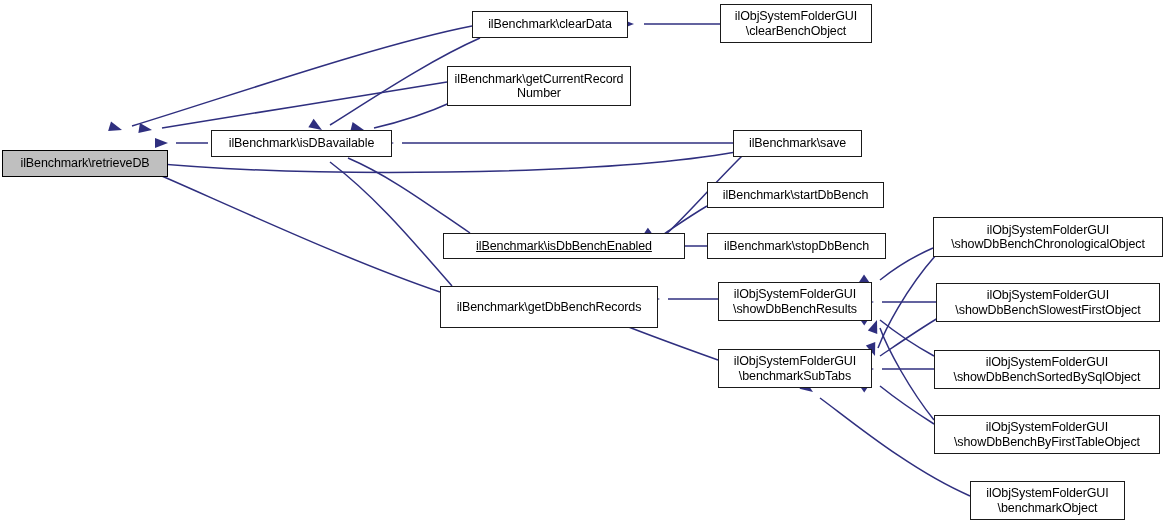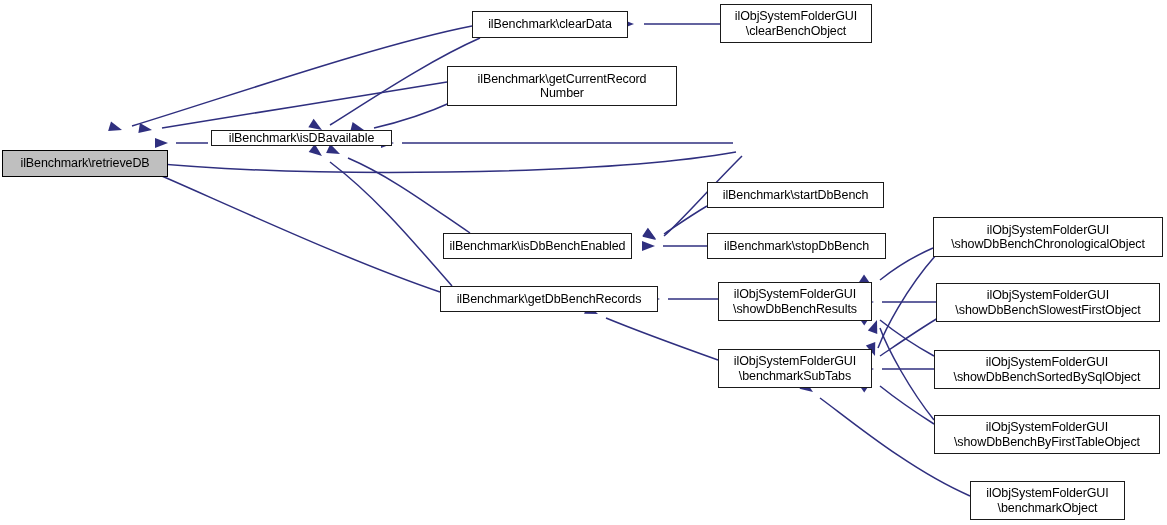--- a/index.html
+++ b/index.html
@@ -91,30 +91,31 @@
       <path d="M 934,369 L 882,369" fill="none" stroke="#2f2f7f" stroke-width="1.5"></path>
       <polygon points="0,0 13,-5 13,5" fill="#2f2f7f" transform="translate(874,369) rotate(180)"></polygon>
       <path d="M 934,420 C 910,390 888,350 880,328" fill="none" stroke="#2f2f7f" stroke-width="1.5"></path>
       <polygon points="0,0 13,-5 13,5" fill="#2f2f7f" transform="translate(877,320) rotate(110)"></polygon>
       <path d="M 934,424 C 912,410 890,394 880,386" fill="none" stroke="#2f2f7f" stroke-width="1.5"></path>
       <polygon points="0,0 13,-5 13,5" fill="#2f2f7f" transform="translate(872,381) rotate(145)"></polygon>
       <path d="M 970,496 C 910,470 850,420 820,398" fill="none" stroke="#2f2f7f" stroke-width="1.5"></path>
       <polygon points="0,0 13,-5 13,5" fill="#2f2f7f" transform="translate(813,392) rotate(215)"></polygon>
     </svg>
 <div class="node highlight" style="left: 2px; top: 130px; width: 166px; height: 27px;"><span>ilBenchmark\retrieveDB</span></div>
-    <div class="node" style="left: 211px; top: 130px; width: 181px; height: 16px;"><span>ilBenchmark\isDBavailable</span></div>
+    <div class="node" style="left: 211px; top: 130px; width: 181px; height: 27px;"><span>ilBenchmark\isDBavailable</span></div>
     <div class="node" style="left: 472px; top: 11px; width: 156px; height: 27px;"><span>ilBenchmark\clearData</span></div>
-    <div class="node" style="left: 447px; top: 66px; width: 230px; height: 40px;"><span>ilBenchmark\getCurrentRecord
+    <div class="node" style="left: 447px; top: 66px; width: 184px; height: 40px;"><span>ilBenchmark\getCurrentRecord
 Number</span></div>
     <div class="node" style="left: 720px; top: 4px; width: 152px; height: 39px;"><span>ilObjSystemFolderGUI
 \clearBenchObject</span></div>
+    <div class="node" style="left: 733px; top: 130px; width: 129px; height: 27px;"><span>ilBenchmark\save</span></div>
     <div class="node" style="left: 707px; top: 182px; width: 177px; height: 26px;"><span>ilBenchmark\startDbBench</span></div>
     <div class="node" style="left: 707px; top: 233px; width: 179px; height: 26px;"><span>ilBenchmark\stopDbBench</span></div>
-    <div class="node" style="left: 443px; top: 233px; width: 189px; height: 26px;"><span>ilBenchmark\isDbBenchEnabled</span></div>
-    <div class="node" style="left: 440px; top: 286px; width: 218px; height: 26px;"><span>ilBenchmark\getDbBenchRecords</span></div>
+    <div class="node" style="left: 443px; top: 233px; width: 242px; height: 26px; text-decoration: underline;"><span>ilBenchmark\isDbBenchEnabled</span></div>
+    <div class="node" style="left: 440px; top: 286px; width: 218px; height: 42px;"><span>ilBenchmark\getDbBenchRecords</span></div>
     <div class="node" style="left: 718px; top: 282px; width: 154px; height: 39px;"><span>ilObjSystemFolderGUI
 \showDbBenchResults</span></div>
     <div class="node" style="left: 718px; top: 349px; width: 154px; height: 39px;"><span>ilObjSystemFolderGUI
 \benchmarkSubTabs</span></div>
     <div class="node" style="left: 933px; top: 217px; width: 230px; height: 40px;"><span>ilObjSystemFolderGUI
 \showDbBenchChronologicalObject</span></div>
     <div class="node" style="left: 936px; top: 283px; width: 224px; height: 39px;"><span>ilObjSystemFolderGUI
 \showDbBenchSlowestFirstObject</span></div>
     <div class="node" style="left: 934px; top: 350px; width: 226px; height: 39px;"><span>ilObjSystemFolderGUI
 \showDbBenchSortedBySqlObject</span></div>

